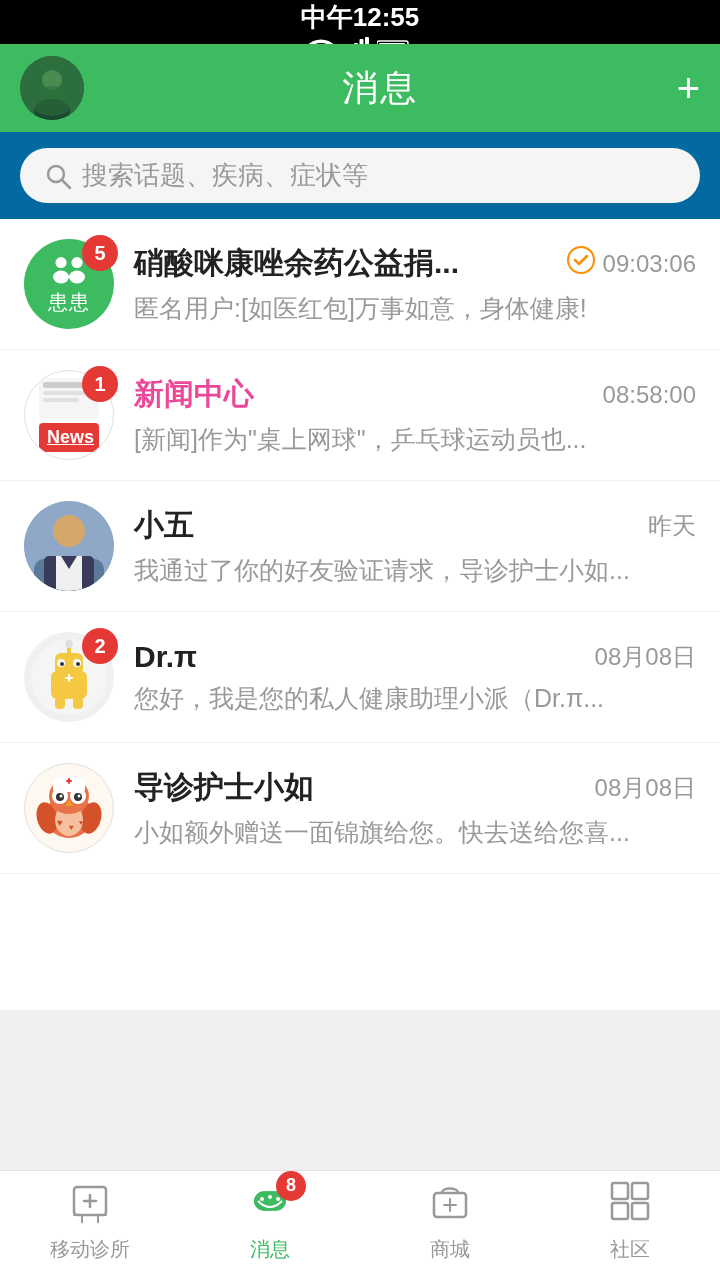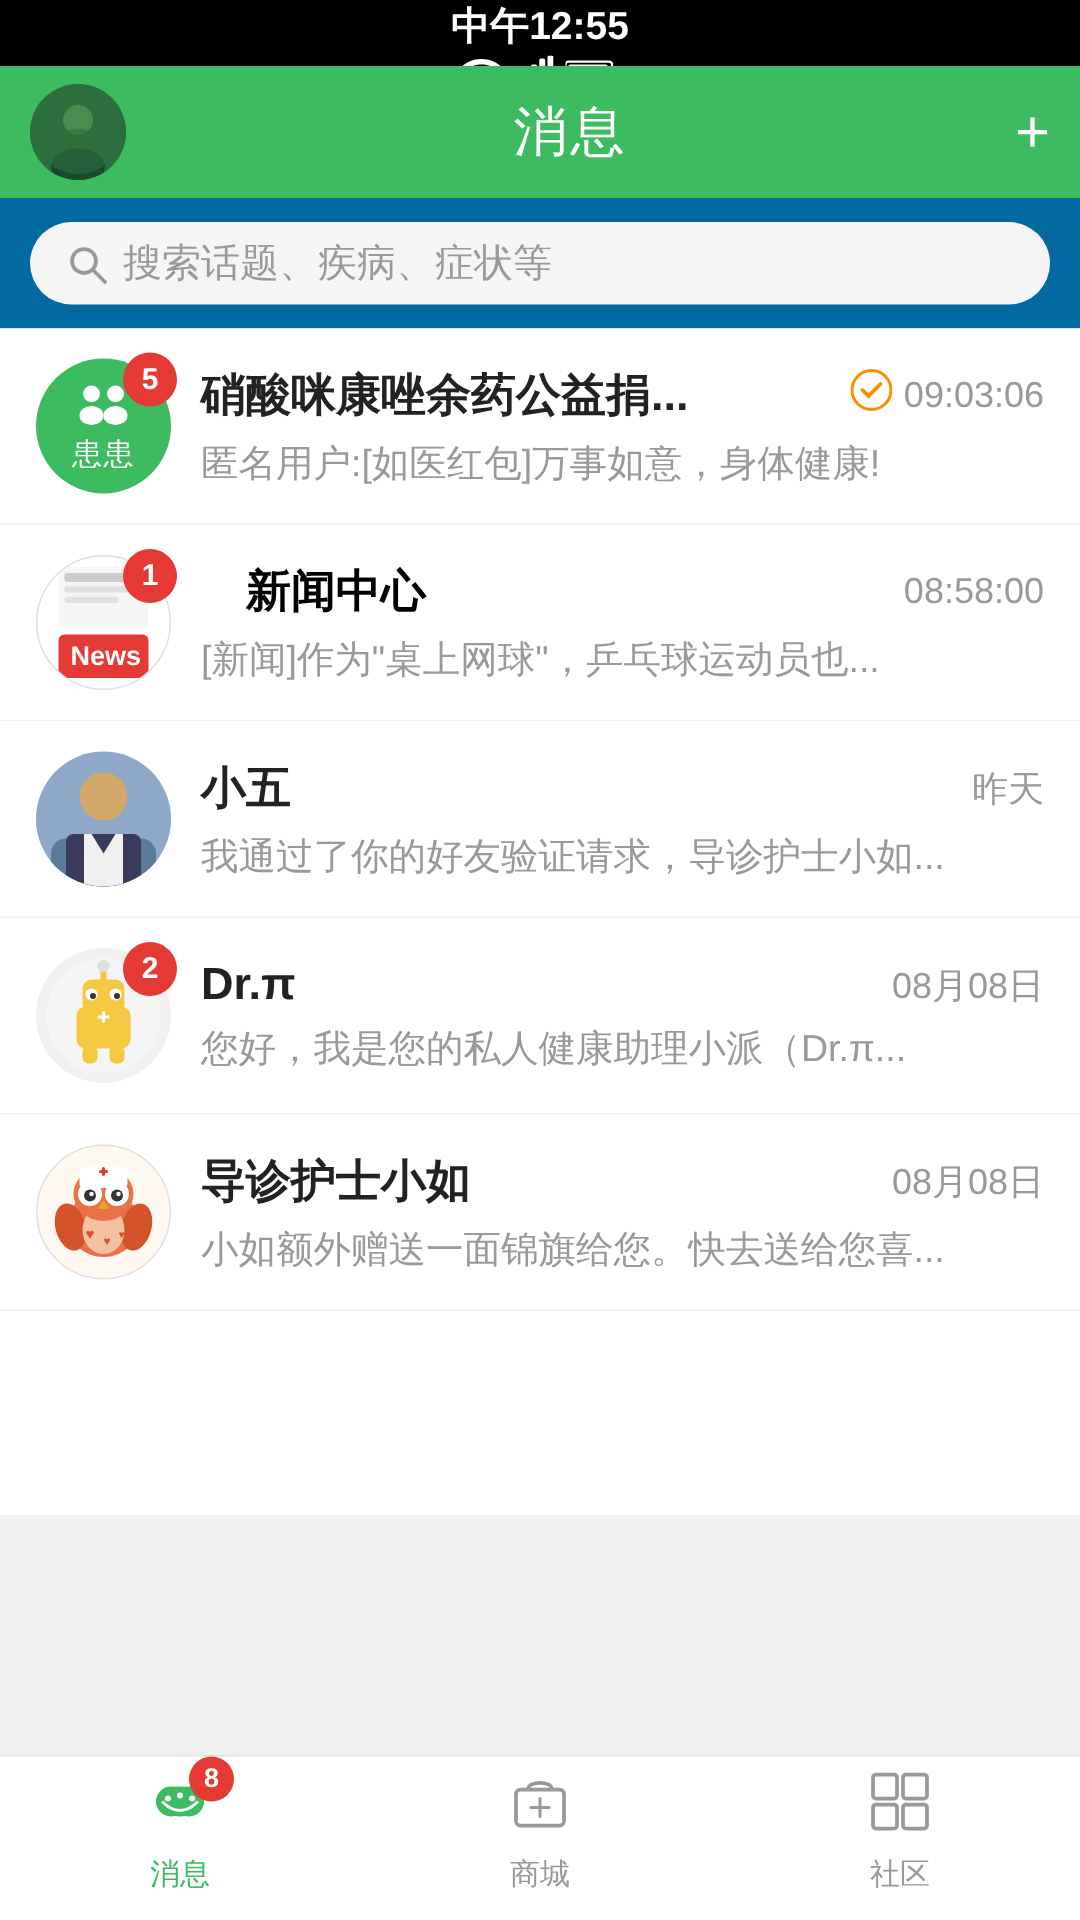--- a/index.html
+++ b/index.html
@@ -143,20 +143,21 @@
 
     .news-badge {
       background: #e53935;
       color: #fff;
       font-size: 18px;
       font-weight: bold;
       padding: 4px 8px;
       border-radius: 4px;
       width: 60px;
       text-align: center;
+      text-decoration: underline;
     }
 
     .avatar-nurse {
       background: #fff8f0;
       border: 1px solid #e0e0e0;
     }
 
     .badge {
       position: absolute;
       top: -4px;
@@ -185,22 +186,21 @@
       margin-bottom: 8px;
     }
 
     .sender-name {
       font-size: 30px;
       color: #222;
       font-weight: 700;
     }
 
     .sender-name.news-center {
-      color: #000000;
-      margin-left: 30px;
+      color: #ec4899;
     }
 
     .message-time {
       font-size: 24px;
       color: #999;
       flex-shrink: 0;
     }
 
     .message-preview {
       font-size: 25px;
@@ -526,20 +526,33 @@
       <div class="message-preview">小如额外赠送一面锦旗给您。快去送给您喜...</div>
     </div>
   </div>
 
 </div>
 
 <div class="gray-area"></div>
 
 <div class="bottom-nav">
 
+  <div class="nav-item">
+    <div class="nav-icon">
+      <svg width="44" height="44" viewBox="0 0 44 44" fill="#999">
+        <rect x="6" y="8" width="32" height="28" rx="3" stroke="#999" stroke-width="2.5" fill="none"></rect>
+        <line x1="22" y1="16" x2="22" y2="28" stroke="#999" stroke-width="2.5" stroke-linecap="round"></line>
+        <line x1="16" y1="22" x2="28" y2="22" stroke="#999" stroke-width="2.5" stroke-linecap="round"></line>
+        <line x1="6" y1="36" x2="38" y2="36" stroke="#999" stroke-width="2" stroke-linecap="round"></line>
+        <line x1="14" y1="36" x2="14" y2="44" stroke="#999" stroke-width="2" stroke-linecap="round"></line>
+        <line x1="30" y1="36" x2="30" y2="44" stroke="#999" stroke-width="2" stroke-linecap="round"></line>
+      </svg>
+    </div>
+    <span class="nav-label">移动诊所</span>
+  </div>
 
   <div class="nav-item">
     <div class="nav-icon active" style="position:relative;">
       <svg width="44" height="44" viewBox="0 0 44 44" fill="none">
         <circle cx="16" cy="22" r="10" fill="#3dbb60"></circle>
         <circle cx="28" cy="22" r="10" fill="#3dbb60"></circle>
         <ellipse cx="22" cy="22" rx="16" ry="10" fill="#3dbb60"></ellipse>
         <path d="M10 22 Q22 34 34 22" stroke="white" stroke-width="2" fill="none"></path>
         <circle cx="14" cy="20" r="2" fill="white"></circle>
         <circle cx="22" cy="18" r="2" fill="white"></circle>

